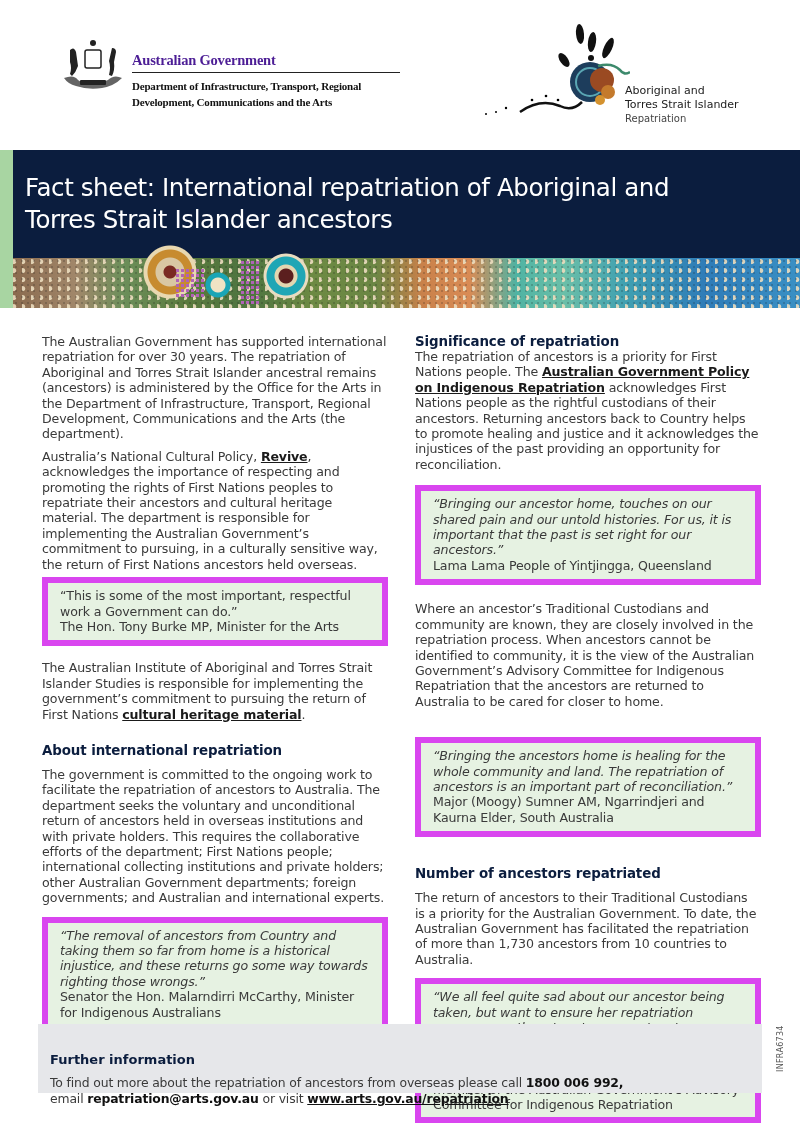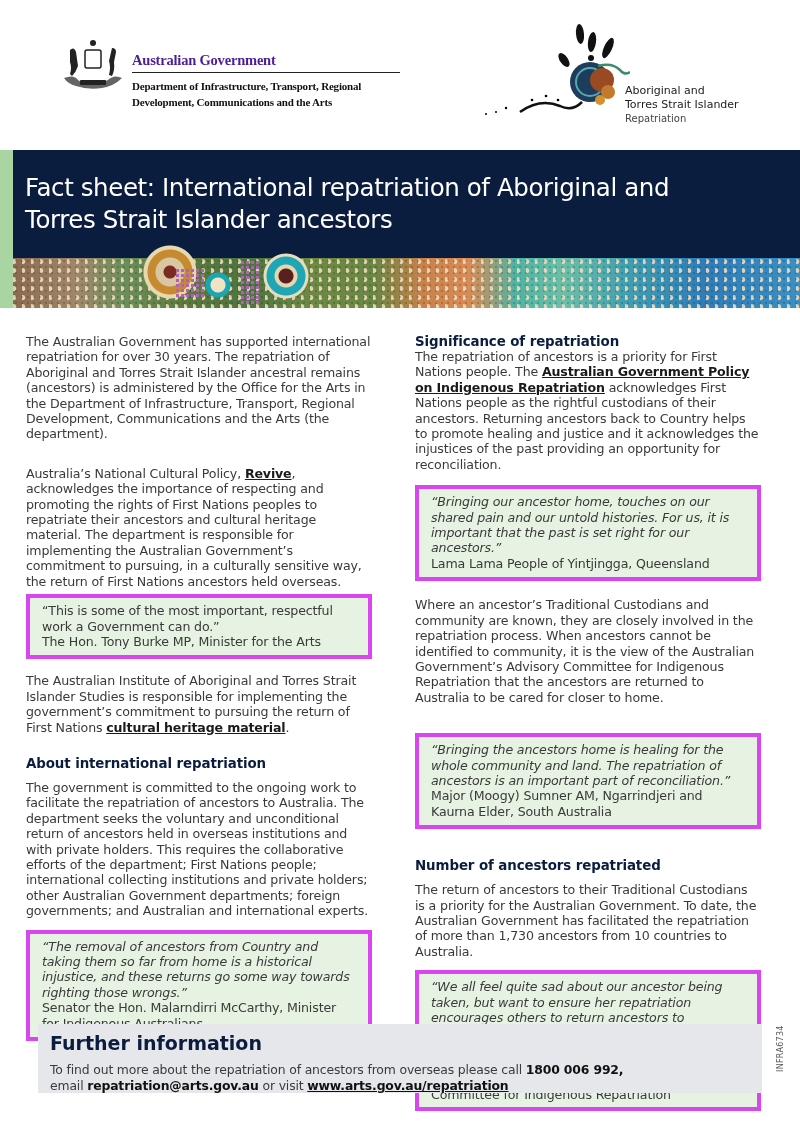--- a/index.html
+++ b/index.html
@@ -33,34 +33,34 @@
     opacity: 0.35; }
   .art-circle { position: absolute; border-radius: 50%; }
   .c1 { left: 140px; top: 92px; width: 60px; height: 60px; background: radial-gradient(circle, #7a2a22 0 6px, #d9c7a3 7px 14px, #c78b2f 15px 22px, #e8d8b0 23px 26px, transparent 27px); }
   .c2 { left: 203px; top: 120px; width: 30px; height: 30px; background: radial-gradient(circle, #efe3c4 0 7px, #1aa5b5 8px 12px, transparent 13px); }
   .c3 { left: 263px; top: 103px; width: 46px; height: 46px; background: radial-gradient(circle, #5b1f1e 0 7px, #e3d6b0 8px 11px, #1fa6b5 12px 19px, #e8dcc0 20px 22px, transparent 23px); }
   .dots-purple { position: absolute; left: 175px; top: 118px; width: 30px; height: 30px; background: radial-gradient(circle, #b162b7 0 1.5px, transparent 2px) 0 0/5px 5px; }
   .dots-purple2 { position: absolute; left: 240px; top: 110px; width: 20px; height: 44px; background: radial-gradient(circle, #b162b7 0 1.5px, transparent 2px) 0 0/5px 5px; }
 
   
   .col { position: absolute; top: 334px; width: 346px; }
-  .col-left { left: 26px; }
+  .col-left { left: 42px; }
   .col-right { left: 415px; }
 
   p.body { font-size: 12.6px; line-height: 15.4px; color: #3a3a3a; letter-spacing: -0.15px; }
   h2.sec { font-size: 13.4px; font-weight: bold; color: #0b1d3e; letter-spacing: -0.1px; }
   a.link { color: #1a1a1a; text-decoration: underline; font-weight: bold; }
-  .quote { background: #e6f2e2; border: 4px solid #d946ef; padding: 5px 12px 6px 12px; font-size: 12.6px; line-height: 15.4px; color: #3a3a3a; letter-spacing: -0.15px; }
+  .quote { background: #e6f2e2; border: 6px solid #d946ef; padding: 5px 12px 6px 12px; font-size: 12.6px; line-height: 15.4px; color: #3a3a3a; letter-spacing: -0.15px; }
   .quote .q { font-style: italic; display: block; }
   .quote .q.upright { font-style: normal; }
   .quote .attr { display: block; }
 
   
   .further { position: absolute; left: 38px; top: 1024px; width: 724px; height: 69px; background: #e6e7ea; padding: 8px 12px; }
-  .further h3 { font-size: 19px; font-weight: bold; color: #0b1d3e; margin-bottom: 8px; }
+  .further h3 { font-size: 13px; font-weight: bold; color: #0b1d3e; margin-bottom: 8px; margin-top: 20px; }
   .further p { font-size: 12.4px; line-height: 15.5px; color: #3a3a3a; letter-spacing: -0.15px; }
   .further b { color: #111; }
   .further a { color: #111; font-weight: bold; text-decoration: underline; }
   .doc-code { position: absolute; left: 776px; top: 1072px; transform: rotate(-90deg); transform-origin: left top; font-size: 8px; color: #555; letter-spacing: 0.3px; }
 </style>
 </head>
 <body>
 
 <div class="gov-logo">
   <svg class="crest" viewBox="0 0 70 54">
@@ -117,21 +117,21 @@
   <div class="art-circle c1"></div>
   <div class="dots-purple"></div>
   <div class="art-circle c2"></div>
   <div class="dots-purple2"></div>
   <div class="art-circle c3"></div>
 </div>
 
 <div class="col col-left">
   <p class="body">The Australian Government has supported international repatriation for over 30 years. The repatriation of Aboriginal and Torres Strait Islander ancestral remains (ancestors) is administered by the Office for the Arts in the Department of Infrastructure, Transport, Regional Development, Communications and the Arts (the department).</p>
 
-  <p class="body" style="margin-top:24px">
+  <p class="body" style="margin-top:7px">
     <span>Australia’s National Cultural Policy, </span><a class="link" href="#">Revive</a><span>, acknowledges the importance of respecting and promoting the rights of First Nations peoples to repatriate their ancestors and cultural heritage material. The department is responsible for implementing the Australian Government’s commitment to pursuing, in a culturally sensitive way, the return of First Nations ancestors held overseas.</span>
   </p>
 
   <div class="quote" style="margin-top:5px">
     <span class="q upright">“This is some of the most important, respectful work a Government can do.”</span>
     <span class="attr">The Hon. Tony Burke MP, Minister for the Arts</span>
   </div>
 
   <p class="body" style="margin-top:14px">
     <span>The Australian Institute of Aboriginal and Torres Strait Islander Studies is responsible for implementing the government’s commitment to pursuing the return of First Nations </span><a class="link" href="#">cultural heritage material</a><span>.</span>

